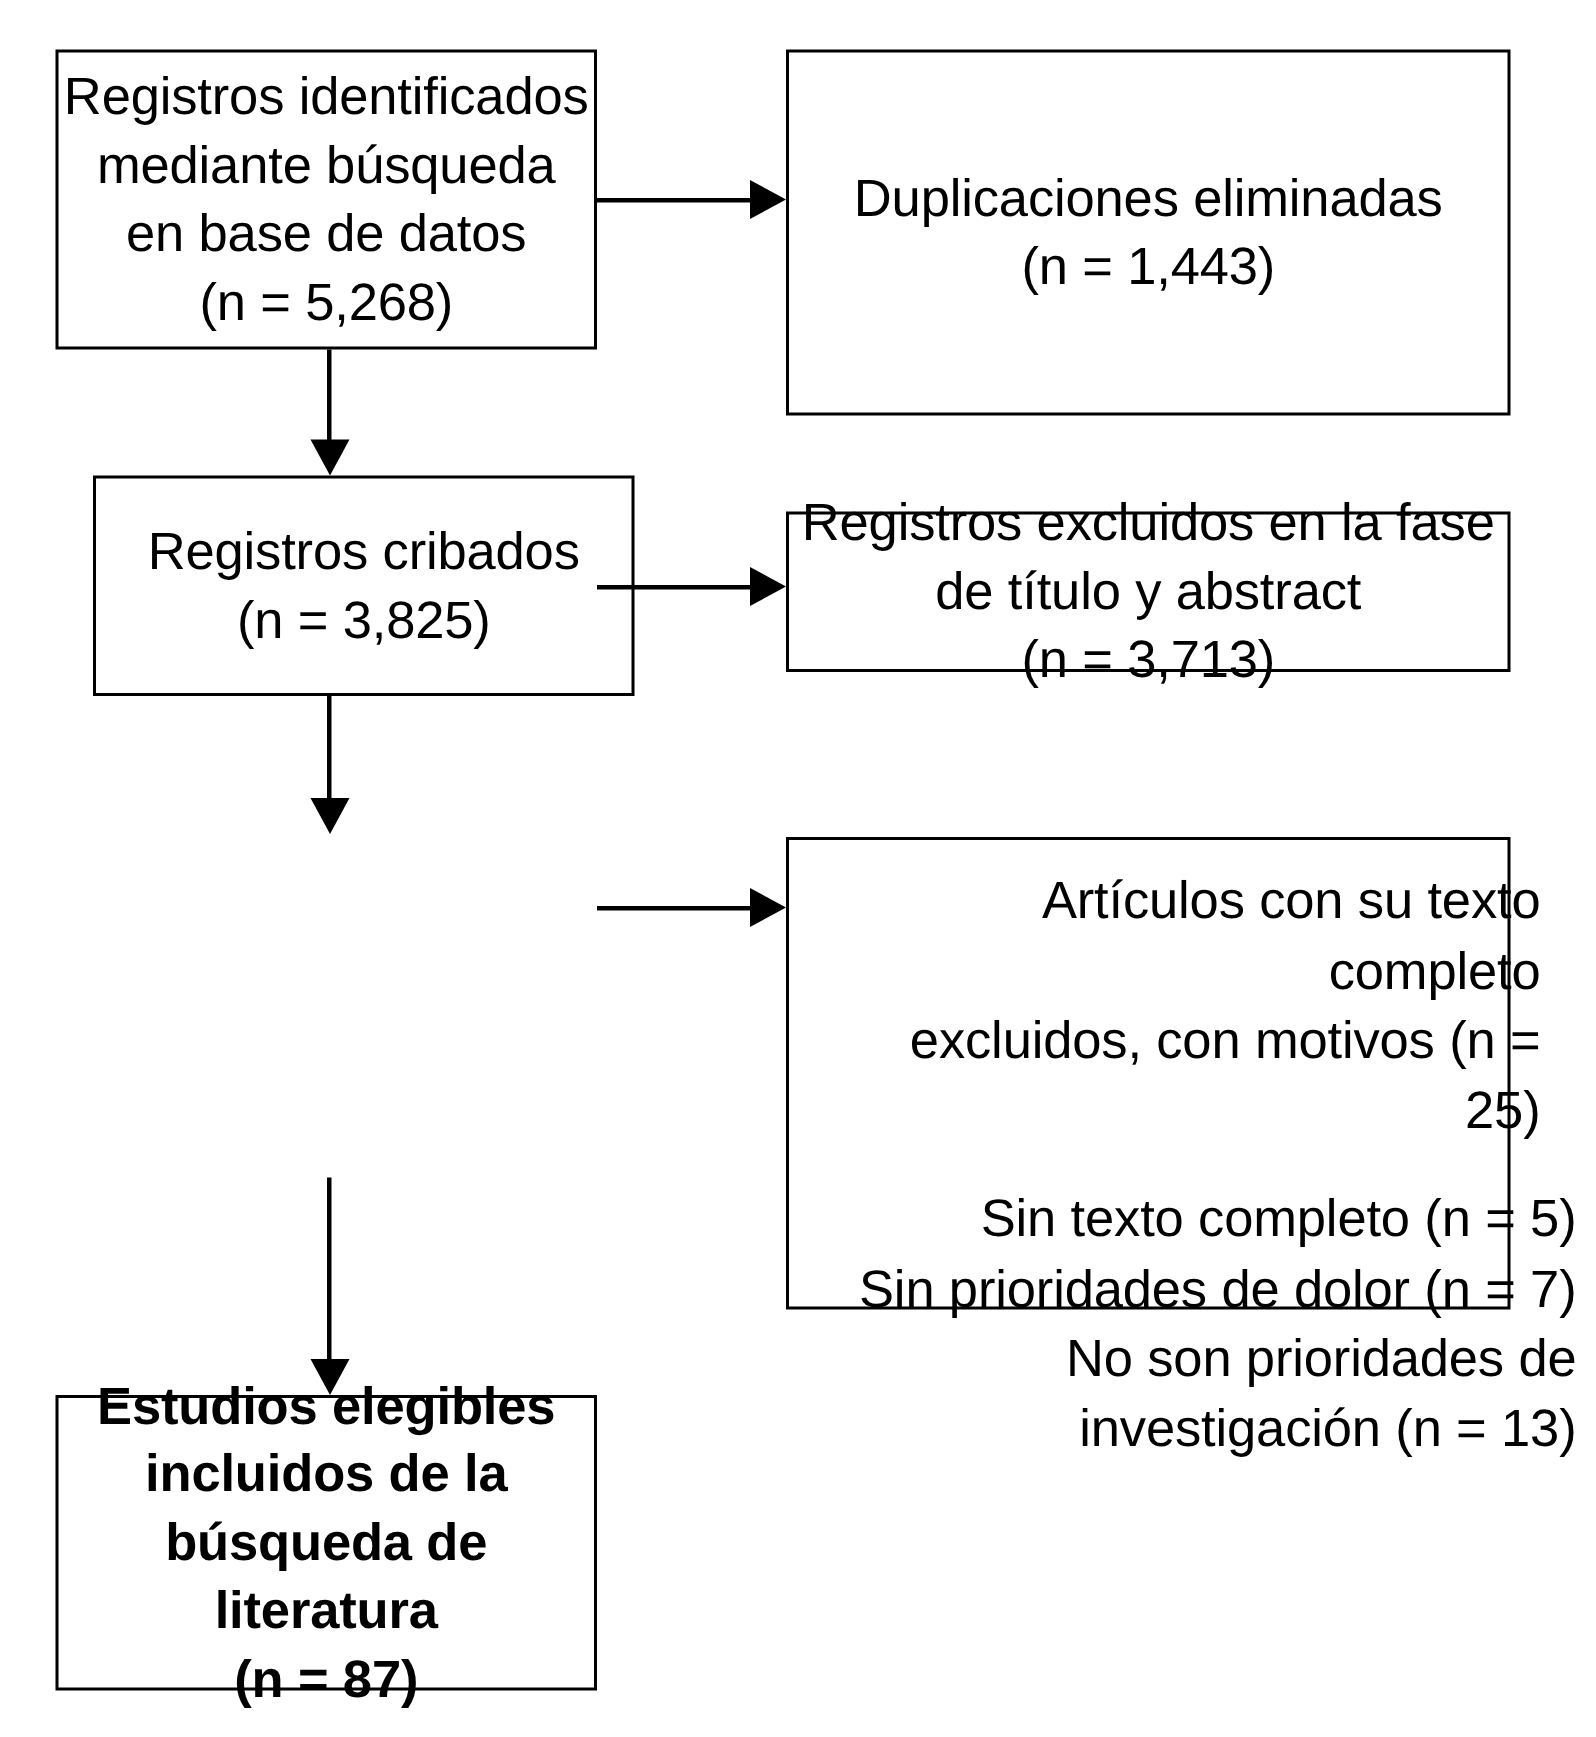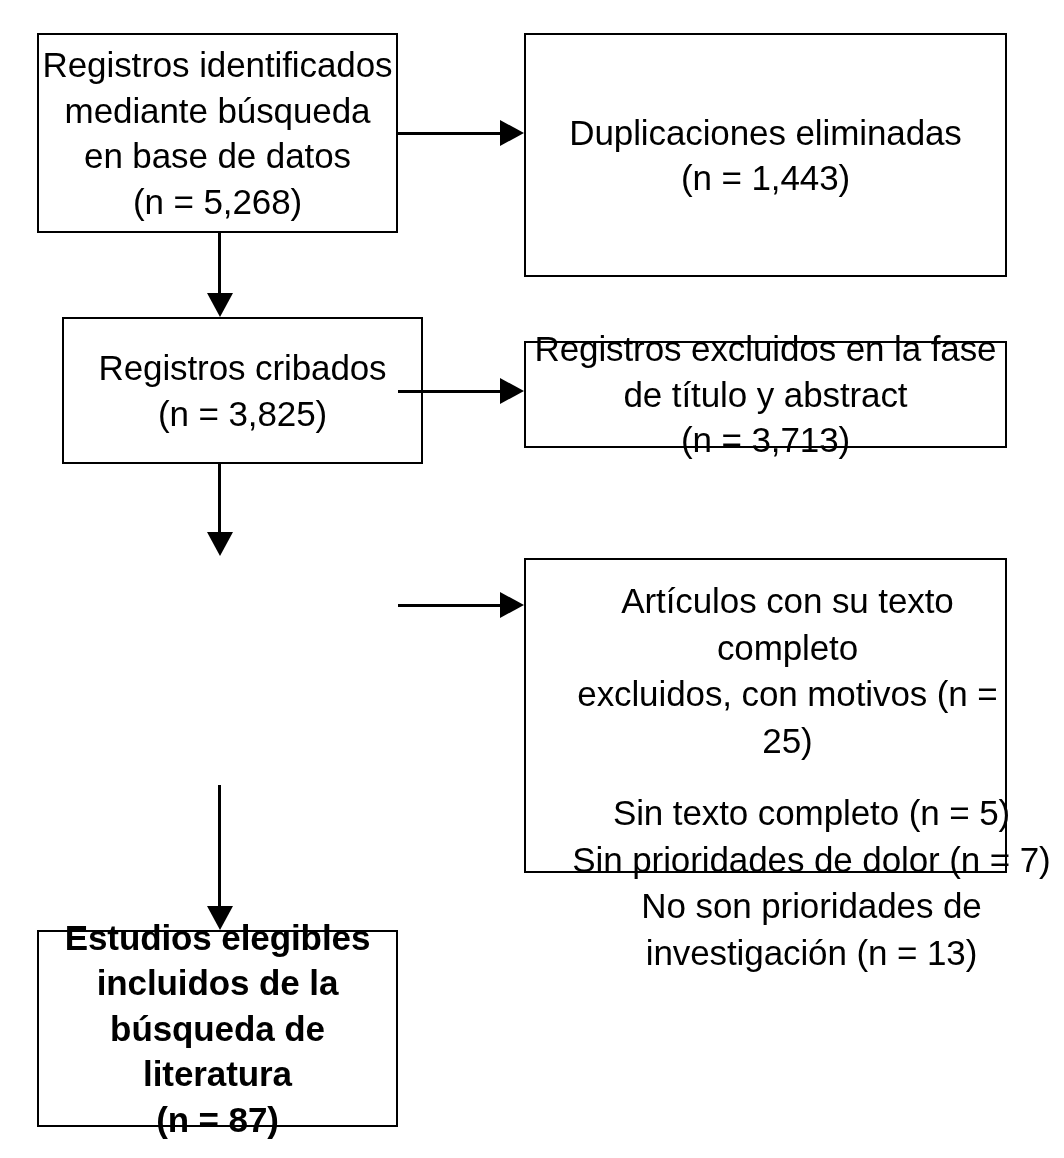--- a/index.html
+++ b/index.html
@@ -35,21 +35,21 @@
     font-size: 35px;
     line-height: 1.30;
     white-space: pre-line;
     letter-spacing: -0.1px;
   }
   .node.left-align {
     justify-content: flex-start;
     align-items: flex-start;
   }
   .node.left-align .lines {
-    text-align: center;
+    text-align: right;
     padding: 18px 10px 0 22px;
     line-height: 1.33;
   }
   .node.left-align .lines.gap-block {
     padding-top: 26px;
     padding-left: 46px;
   }
 
   
   .conn {

